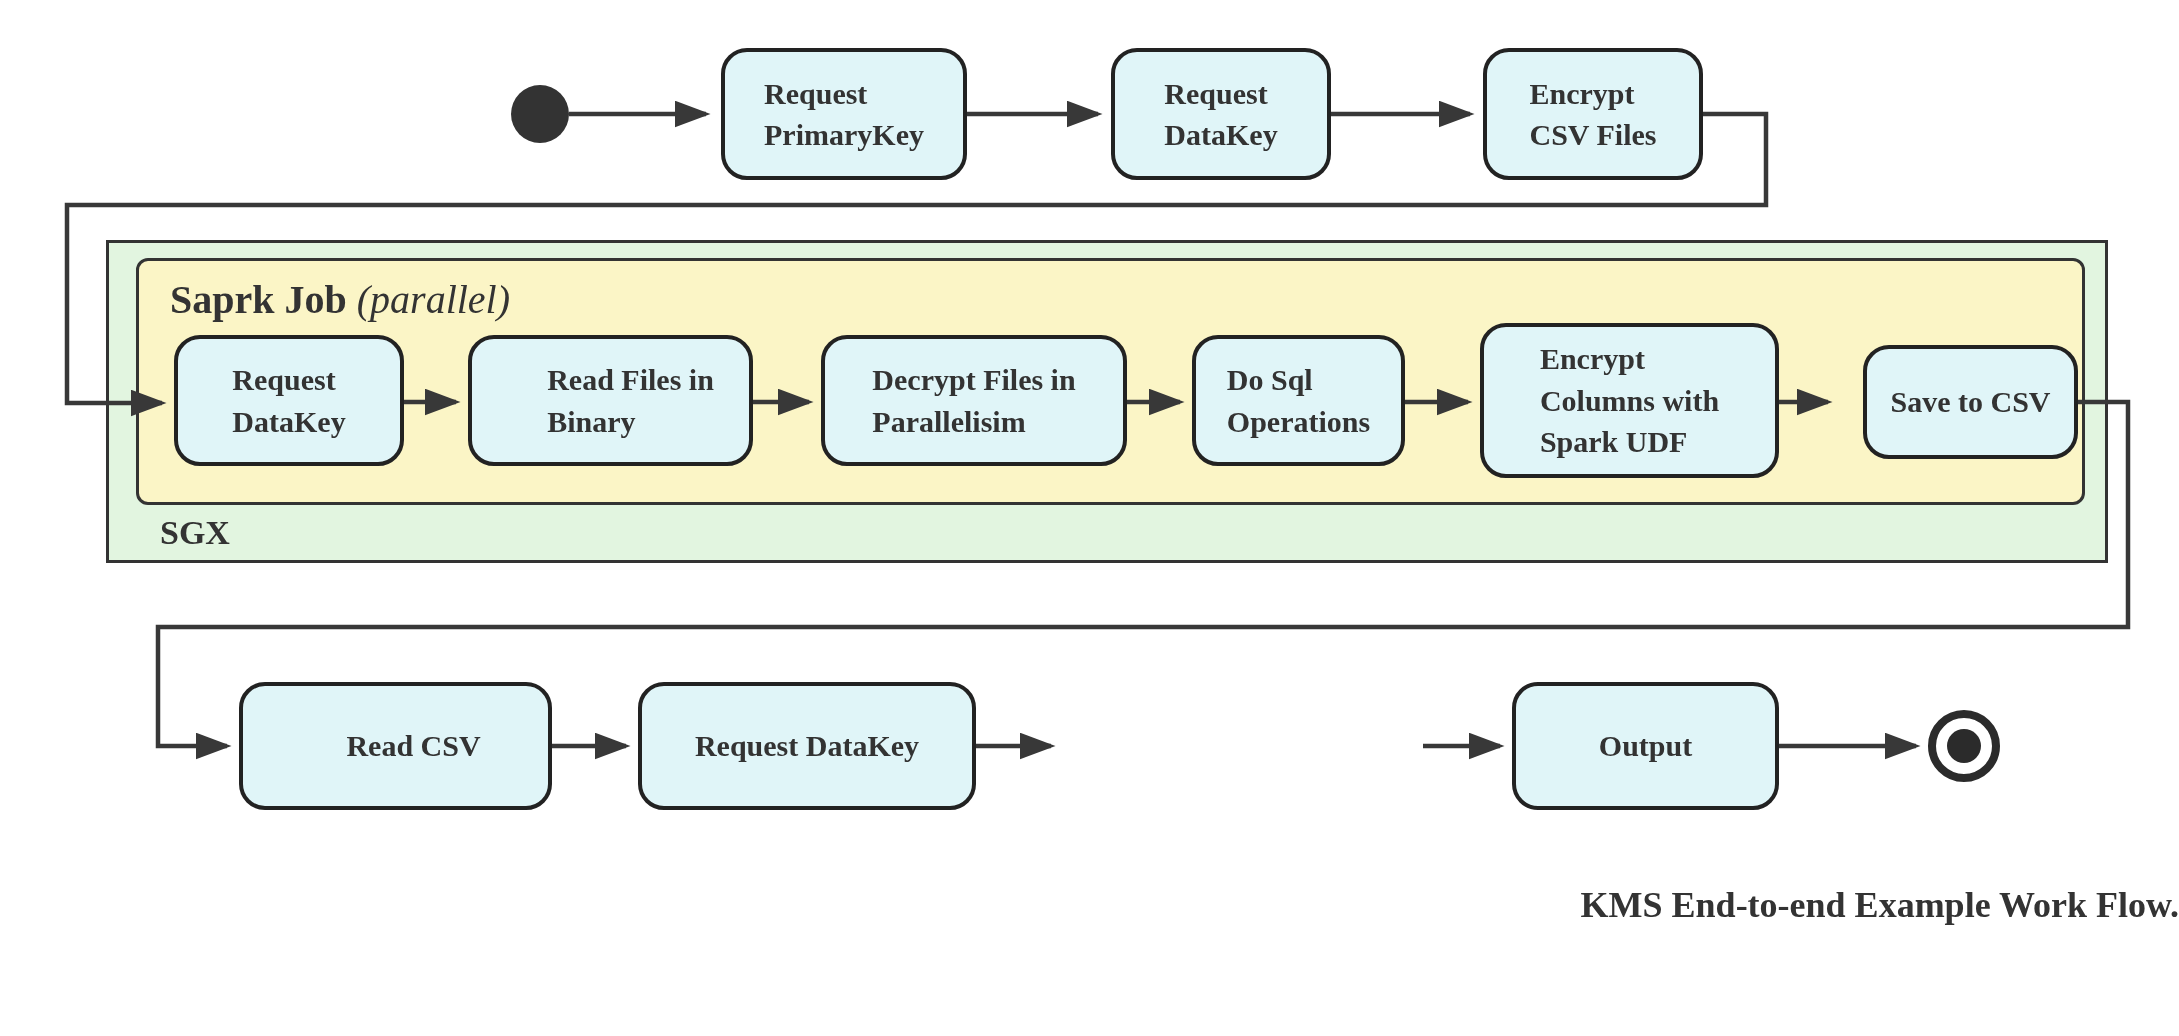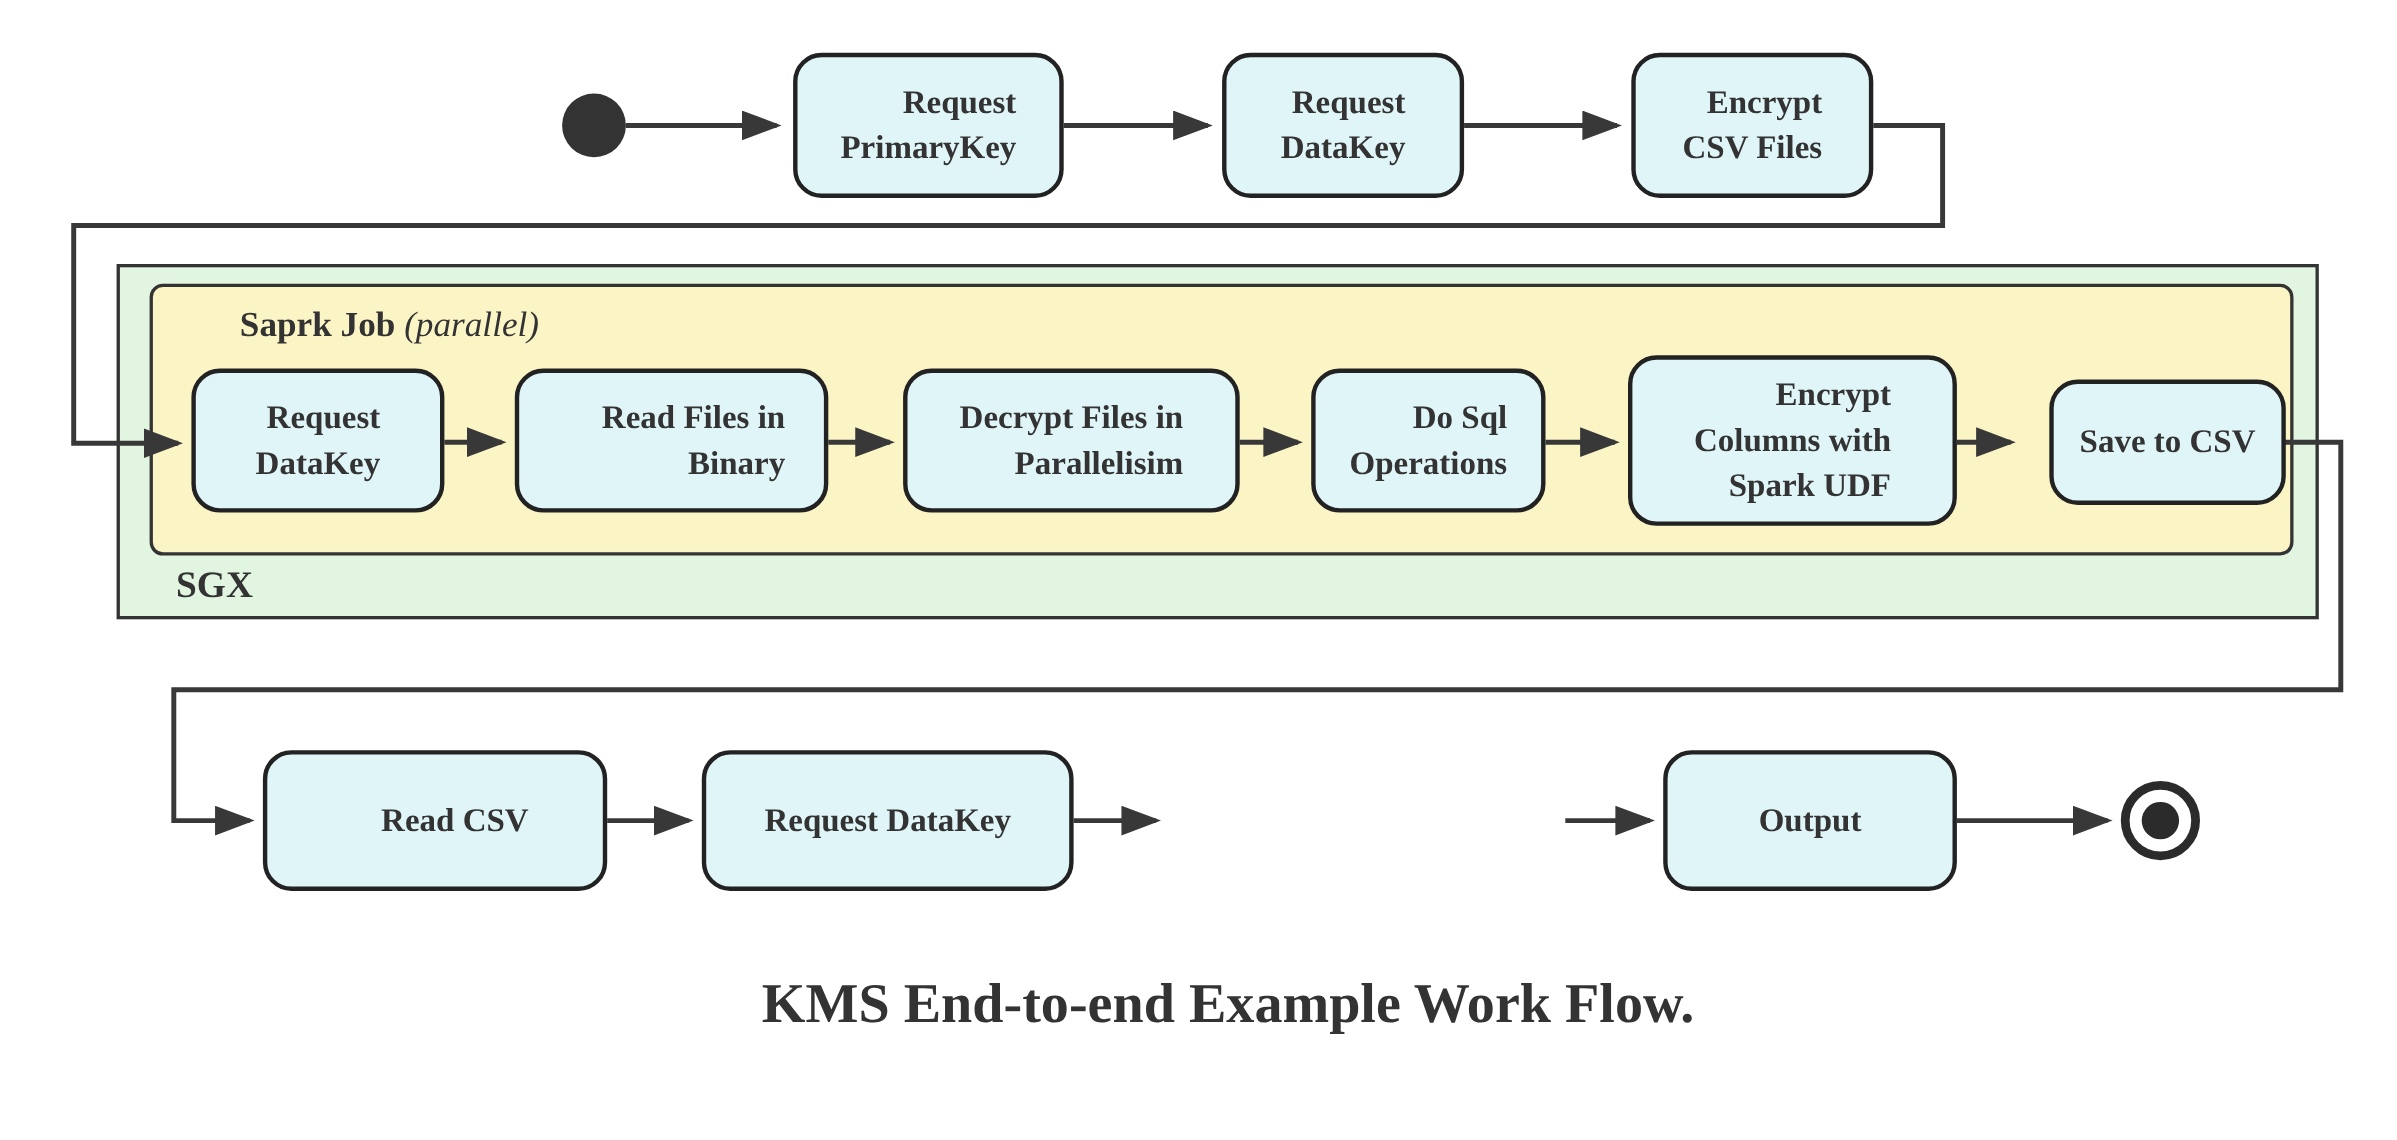--- a/index.html
+++ b/index.html
@@ -22,34 +22,34 @@
     border:3px solid #333333;
     border-radius:12px;
     z-index:2;
   }
   .container-label{
     position:absolute;
     font-weight:bold;
     z-index:4;
     white-space:nowrap;
   }
-  .spark-label{font-size:32px;margin-left:48px;}
+  .spark-label{font-size:40px;}
   .spark-label .qualifier{font-weight:normal;font-style:italic;}
   .sgx-label{font-size:34px;}
   svg.edges{position:absolute;left:0;top:0;z-index:3;pointer-events:none;}
   .node{
     position:absolute;
     box-sizing:border-box;
     background:#e0f5f8;
     border:4px solid #222222;
     border-radius:26px;
     display:flex;
     align-items:center;
     justify-content:center;
-    text-align:right;
+    text-align:left;
     font-weight:bold;
     font-size:30px;
     line-height:1.38;
     white-space:pre-line;
     z-index:4;
   }
   .start-node{
     position:absolute;
     background:#333333;
     border-radius:50%;
@@ -64,23 +64,23 @@
     display:flex;align-items:center;justify-content:center;
     z-index:4;
   }
   .end-node .dot{
     width:34px;height:34px;border-radius:50%;background:#2b2b2b;
   }
   .caption{
     position:absolute;
     left:0;right:0;
     padding-left:54px;
-    text-align:center;
+    text-align:right;
     font-weight:bold;
-    font-size:51px;
+    font-size:36px;
     z-index:4;
   }
 </style>
 </head>
 <body>
 
 <div id="canvas">
 
   <div class="container-box sgx" style="left:106px;top:240px;width:2002px;height:323px;"></div>
   <div class="container-box spark" style="left:136px;top:258px;width:1949px;height:247px;"></div>

